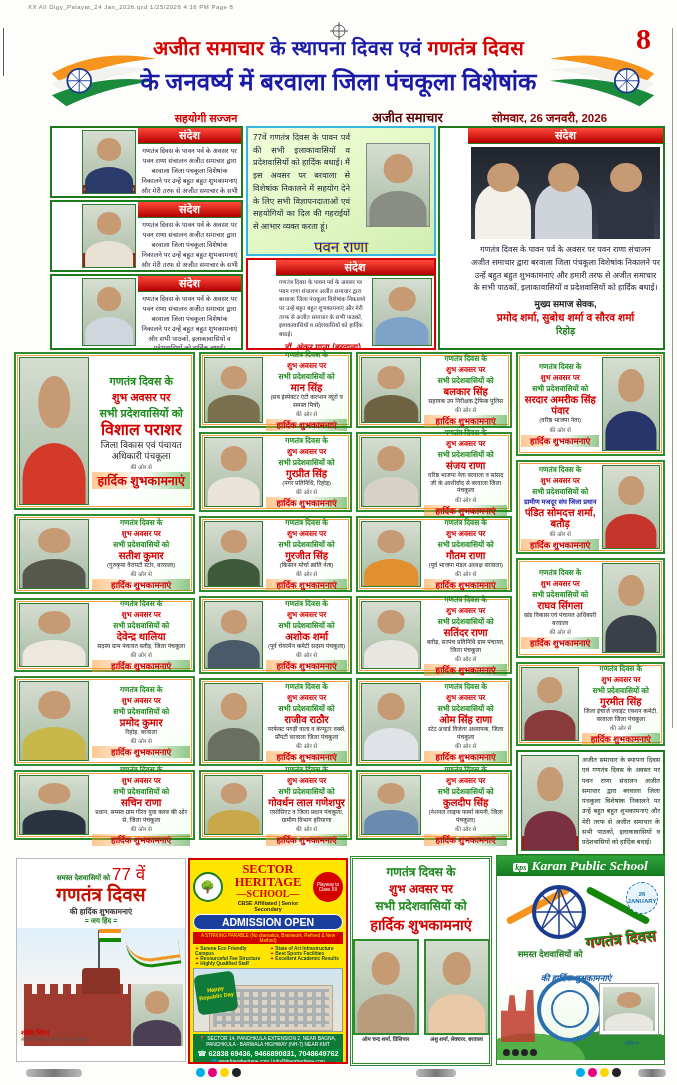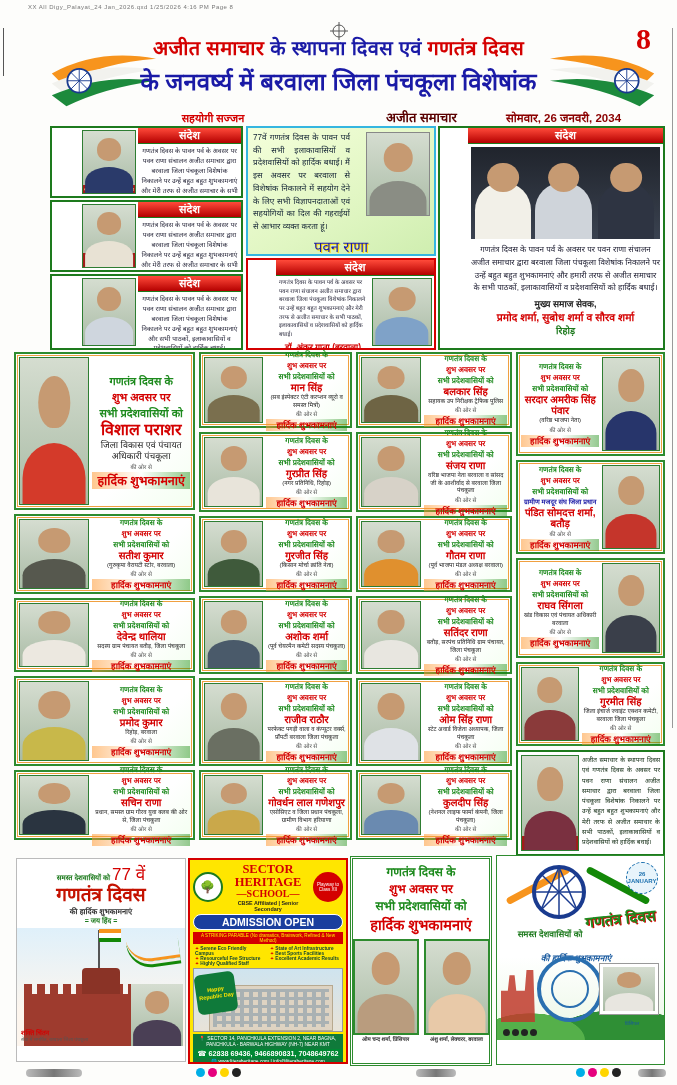--- a/index.html
+++ b/index.html
@@ -16,21 +16,21 @@
   .edge-r{top:28px;right:4px;width:1px;height:700px;background:#999;}
   .colorbar{bottom:8px;height:9px;display:flex;align-items:center;gap:3px;}
   .graybar{width:56px;height:8px;background:linear-gradient(90deg,#bbb,#777,#bbb);border-radius:4px;}
   .dot{width:9px;height:9px;border-radius:50%;}
   .c{background:#00aee6}.m{background:#e6007e}.y{background:#ffd500}.k{background:#222}
 
   
   .pageno{top:22px;right:26px;font-size:30px;font-weight:bold;color:#d40000;font-family:"Liberation Serif",serif;}
   .t1{top:34px;left:110px;right:110px;font-size:20px;font-weight:bold;letter-spacing:.3px;}
   .t2{top:64px;left:110px;right:110px;font-size:24px;font-weight:bold;color:#1a1aa6;}
-  .subrow{top:108px;left:40px;right:6px;display:flex;align-items:baseline;}
+  .subrow{top:108px;left:40px;right:20px;display:flex;align-items:baseline;}
   .sub1{flex:1;text-align:center;color:#d40000;font-weight:bold;font-size:11px;}
   .sub2{width:120px;font-weight:bold;font-size:13px;color:#5a0000;}
   .sub3{width:165px;font-weight:bold;font-size:11.5px;color:#8b0000;}
 
   
   .nbox{border:2px solid #1d7a1d;background:#fff;box-sizing:border-box;overflow:hidden;padding-left:28px;}
   .msg-head{background:linear-gradient(#ff4a3a,#b40000);color:#fff;font-weight:bold;
             font-size:11px;text-align:center;border-bottom:1px solid #1d7a1d;line-height:15px;height:15px;}
   .msg-body{display:flex;height:calc(100% - 16px);}
   .msg-photo{width:52px;flex:none;position:relative;border:1px solid #2e7d32;margin:2px;}
@@ -215,21 +215,21 @@
       </g>
     </svg>
   </div>
   <div class="abs t1 ctr">
     <span class="red">अजीत समाचार</span><span class="blue"> के स्थापना दिवस एवं </span><span class="red">गणतंत्र दिवस</span>
   </div>
   <div class="abs t2 ctr">के जनवर्ष्य में बरवाला जिला पंचकूला विशेषांक</div>
   <div class="abs subrow">
     <div class="sub1">सहयोगी सज्जन</div>
     <div class="sub2">अजीत समाचार</div>
-    <div class="sub3">सोमवार, 26 जनवरी, 2034</div>
+    <div class="sub3">सोमवार, 26 जनवरी, 2026</div>
   </div>
 
   <div class="abs nbox" style="left:50px;top:126px;width:193px;height:72px;">
     <div class="msg-body" style="height:100%;">
       <div class="msg-photo photo" style="--shirt:#2a3a6a;">
         <div class="msg-cap">सरदार गुरनाम सिंह, बरवाला</div>
       </div>
       <div style="flex:1;">
         <div class="msg-head">संदेश</div>
         <div class="msg-text">गणतंत्र दिवस के पावन पर्व के अवसर पर पवन राणा संचालन अजीत समाचार द्वारा बरवाला जिला पंचकूला विशेषांक निकालने पर उन्हें बहुत बहुत शुभकामनाएं और मेरी तरफ से अजीत समाचार के सभी पाठकों, इलाकावासियों व प्रदेशवासियों को हार्दिक बधाई।</div>
@@ -254,21 +254,21 @@
         <div class="msg-head">संदेश</div>
         <div class="msg-text">
           <span>गणतंत्र दिवस के पावन पर्व के अवसर पर पवन राणा संचालन अजीत समाचार द्वारा बरवाला जिला पंचकूला विशेषांक निकालने पर उन्हें बहुत बहुत शुभकामनाएं और सभी पाठकों, इलाकावासियों व प्रदेशवासियों को हार्दिक बधाई।</span>
           <div class="sig">सरदार मलूक सिंह, बी.एस. रॉयल रिसोर्ट, कुकराली (पंजाब), फेज-1, बरवाला</div>
         </div>
       </div>
     </div>
   </div>
 
   <div class="abs pawan ad" style="left:246px;top:126px;width:190px;height:130px;">
-    <div style="display:flex;gap:11px;">
+    <div style="display:flex;gap:11px;align-items:center;">
       <div class="txt" style="flex:1;">77वें गणतंत्र दिवस के पावन पर्व की सभी इलाकावासियों व प्रदेशवासियों को हार्दिक बधाई। मैं इस अवसर पर बरवाला से विशेषांक निकालने में सहयोग देने के लिए सभी विज्ञापनदाताओं एवं सहयोगियों का दिल की गहराईयों से आभार व्यक्त करता हूं।</div>
       <div class="photo" style="width:62px;height:82px;margin:4px 4px 0 0;border:1px solid #888;--shirt:#8a8d84;"></div>
     </div>
     <div class="ctr" style="margin-top:-2px;">
       <span class="nm">पवन राणा</span>
       <div class="ds">(वरिष्ठ संवाददाता बरवाला, जिला पंचकूला)</div>
       
       
     </div>
   </div>
@@ -643,20 +643,21 @@
         <div class="cpl-cap">ओम चन्द शर्मा, प्रिंसिपल</div>
       </div>
       <div>
         <div class="cpl-ph photo" style="--shirt:#e8c9a8;"></div>
         <div class="cpl-cap">अंशु शर्मा, लेक्चरर, बरवाला</div>
       </div>
     </div>
   </div>
 
   <div class="abs ad ad-karan" style="left:496px;top:855px;width:169px;height:210px;">
+    <div class="karan-head"><span style="background:#fff;color:#147a1e;font-size:8px;padding:0 2px;border-radius:2px;margin-right:3px;">kps</span><span>Karan Public School</span></div>
     <div class="karan-body">
       <div class="ribbon r1"></div>
       <div class="ribbon r2"></div>
       <div class="chakra-big">
         <svg width="56" height="56" viewBox="0 0 56 56">
           <circle cx="28" cy="28" r="25" fill="none" stroke="#1a3b8f" stroke-width="4"></circle>
           <g stroke="#1a3b8f" stroke-width="1.5">
             <line x1="28" y1="3" x2="28" y2="53"></line>
               <line x1="3" y1="28" x2="53" y2="28"></line>
             <line x1="10" y1="10" x2="46" y2="46"></line>

